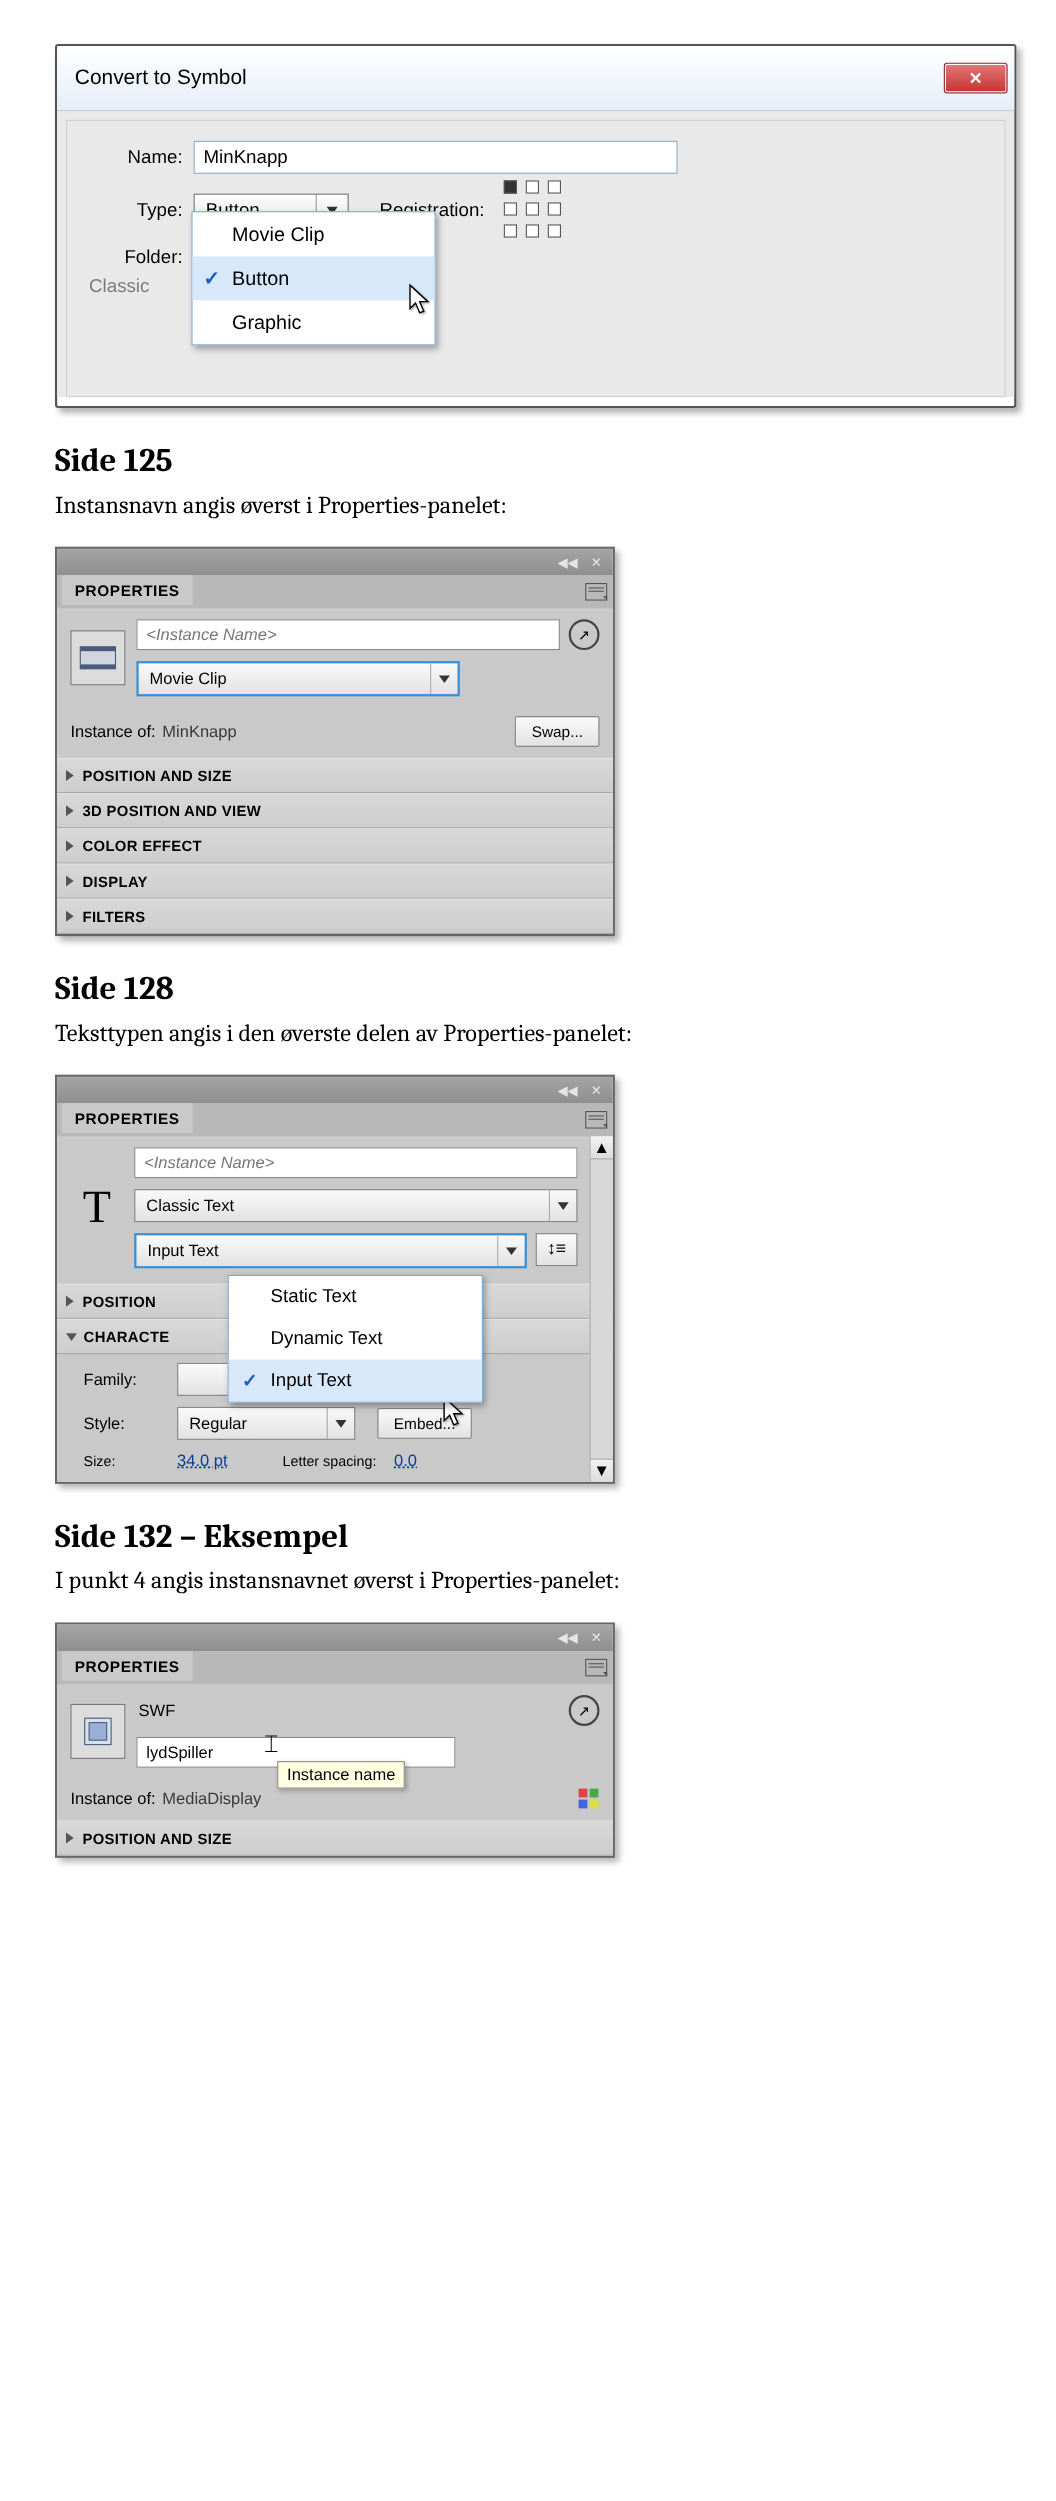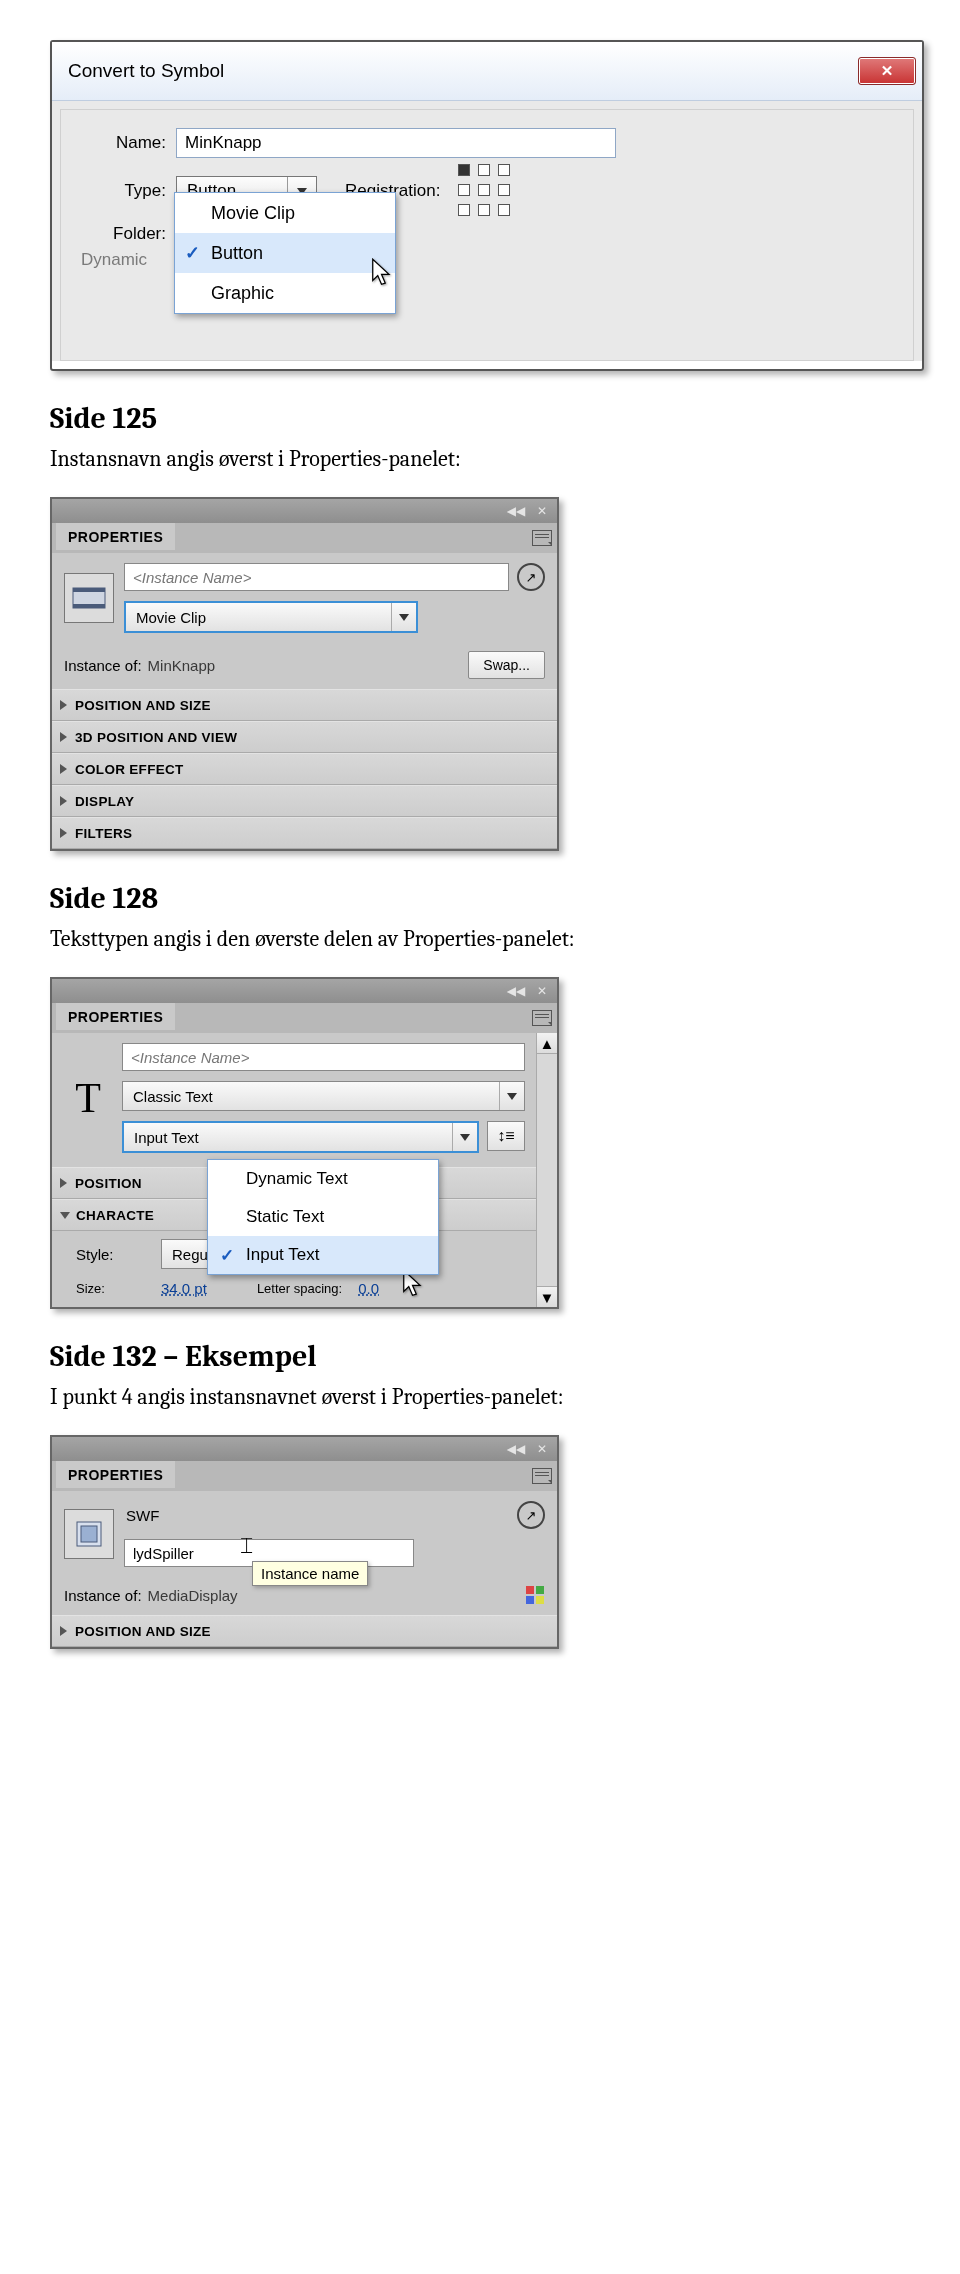--- a/index.html
+++ b/index.html
@@ -118,21 +118,21 @@
               <span></span>
         <span></span>
               <span></span>
               <span></span>
       </div>
     </div>
     <div class="row">
       <span class="lbl">Folder:</span>
     </div>
     <div class="row">
-      <span class="lbl greyed" style="text-align:left;width:auto;padding-left:0">Dynamic</span>
+      <span class="lbl greyed" style="text-align:left;width:auto;padding-left:0">Classic</span>
     </div>
 
     <div class="combo-menu">
       <div class="mi">Movie Clip</div>
       <div class="mi sel">Button</div>
       <div class="mi">Graphic</div>
     </div>
     <svg class="cursor-arrow" style="position:absolute;left:310px;top:148px" width="26" height="30" viewBox="0 0 20 24">
             <path d="M1 1 L1 18 L5 14 L8 21 L11 20 L8 13 L14 13 Z" fill="#fff" stroke="#000" stroke-width="1"></path>
           </svg>
@@ -266,40 +266,49 @@
     <div class="acc-row">
             <span class="tw"></span>
             <span>POSITION</span>
           </div>
     <div class="acc-row open">
             <span class="tw"></span>
             <span>CHARACTE</span>
           </div>
     <div class="acc-body">
       <div class="prow">
+        <span class="lbl2">Family:</span>
+        <div class="pcombo" style="flex:1;max-width:260px">
+          <span class="cval"></span>
+          <span class="carrow">
+                  <span class="tri"></span>
+                </span>
+        </div>
+      </div>
+      <div class="prow">
         <span class="lbl2">Style:</span>
         <div class="pcombo" style="width:160px">
           <span class="cval">Regular</span>
           <span class="carrow">
                   <span class="tri"></span>
                 </span>
         </div>
         <div class="swap-btn" style="margin-left:10px">Embed...</div>
       </div>
       <div class="prow" style="margin-bottom:2px;overflow:hidden;height:18px">
         <span class="lbl2" style="font-size:13px">Size:</span>
         <span class="blueval">34.0 pt</span>
         <span style="margin-left:40px;font-size:13px">Letter spacing:</span>
         <span class="blueval" style="margin-left:6px">0.0</span>
       </div>
     </div>
 
     <div class="pmenu2">
+      <div class="mi">Static Text</div>
       <div class="mi">Dynamic Text</div>
-      <div class="mi">Static Text</div>
       <div class="mi sel">Input Text</div>
     </div>
     <svg class="cursor-arrow" style="position:absolute;left:350px;top:236px" width="26" height="30" viewBox="0 0 20 24">
             <path d="M1 1 L1 18 L5 14 L8 21 L11 20 L8 13 L14 13 Z" fill="#fff" stroke="#000" stroke-width="1"></path>
           </svg>
   </div>
 </div>
 </div>
 
 

